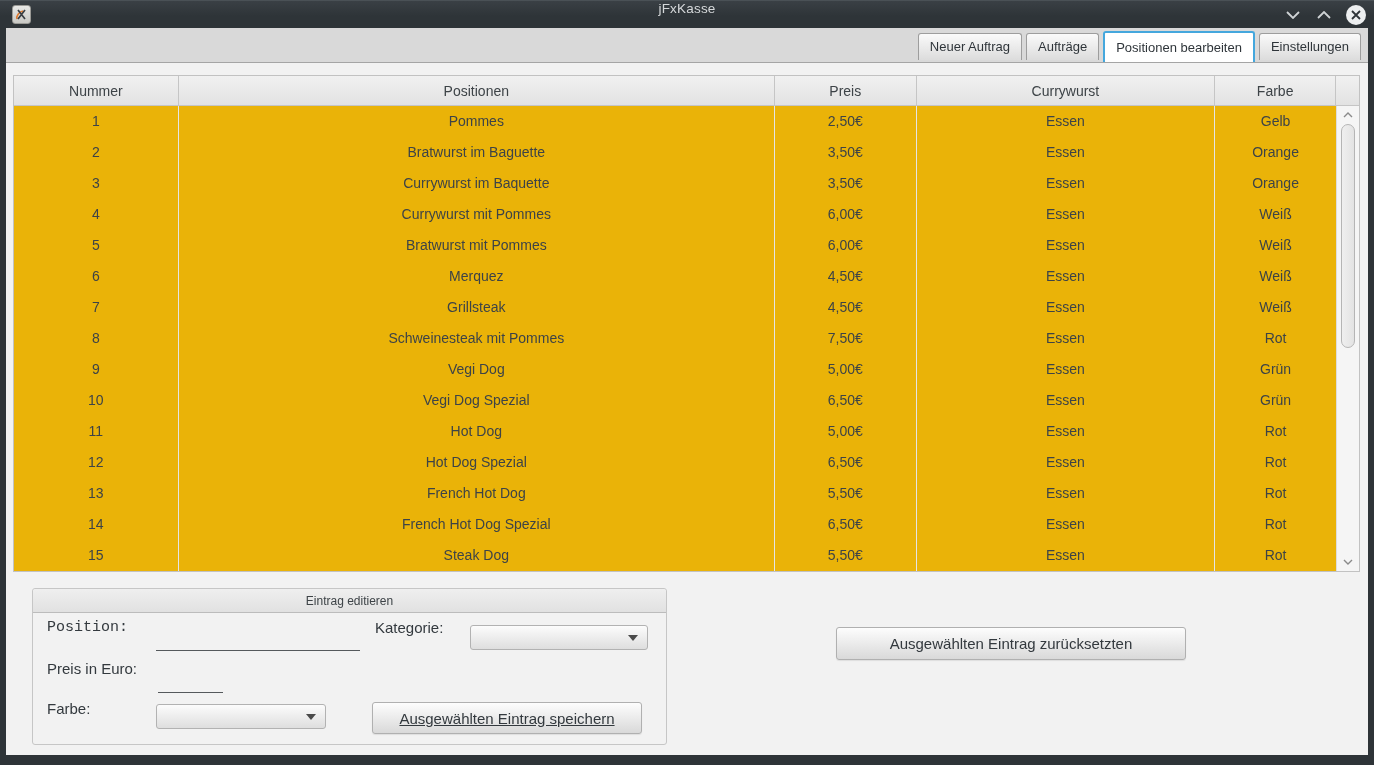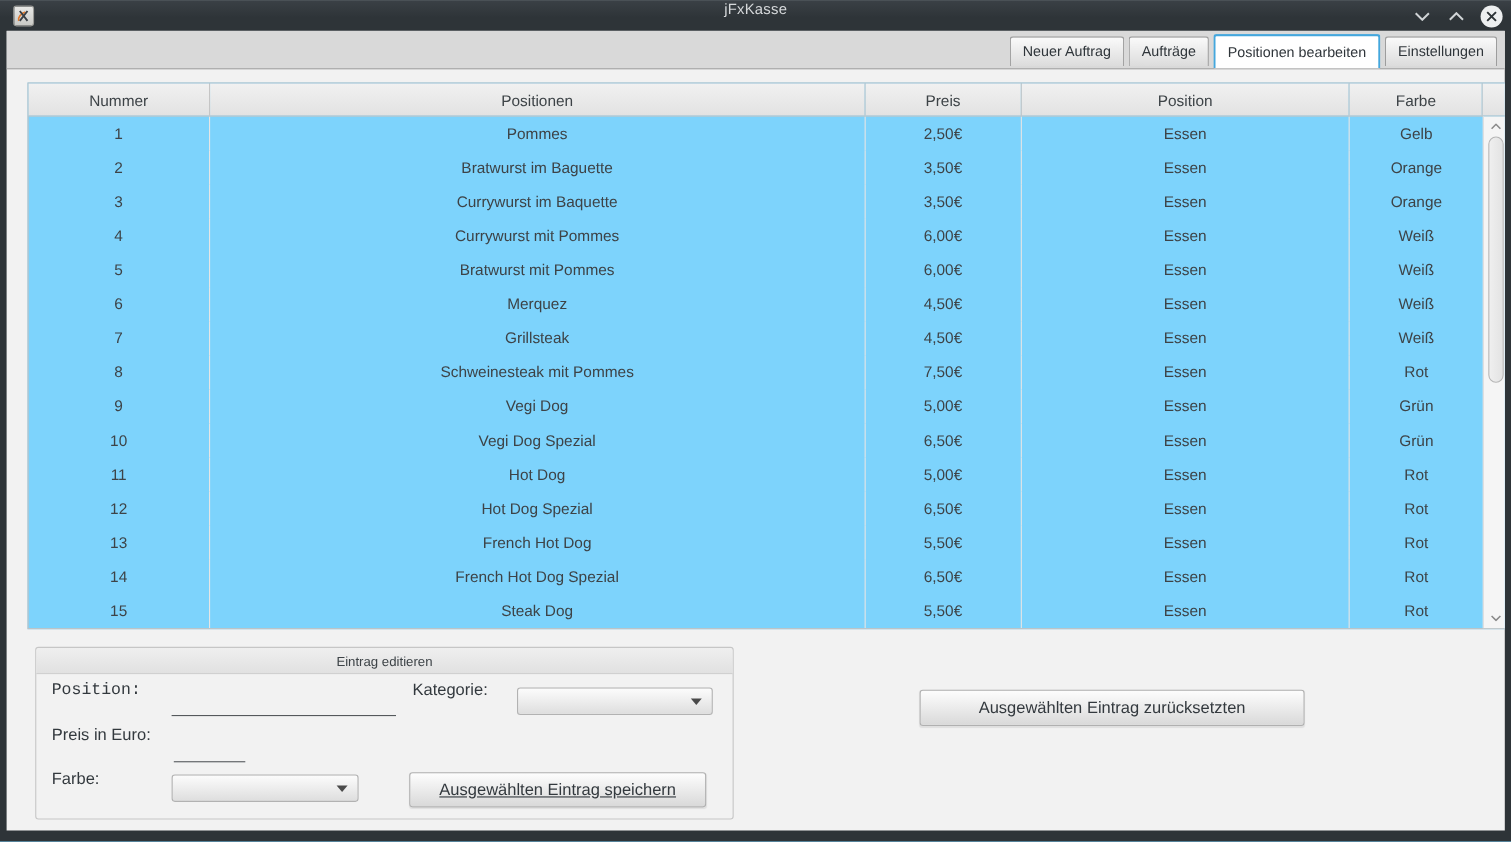--- a/index.html
+++ b/index.html
@@ -55,22 +55,22 @@
     position:relative; bottom:-1px;
   }
   .tab.selected{
     height:31px; background:#ffffff;
     border:2px solid #44a7dd; border-bottom:none;
     bottom:-1px; z-index:2;
   }
 
   
   .table{
-    position:absolute; left:19px; top:47px; width:1347px; height:497px;
-    background:#7dd3fc; border:1px solid #c2c2c2;
+    position:absolute; left:7px; top:47px; width:1347px; height:497px;
+    background:#eab308; border:1px solid #c2c2c2;
   }
   .thead{ display:flex; height:30px; }
   .th{
     background:linear-gradient(#f1f1f1,#e2e2e2);
     border-right:1px solid #c5c5c5; border-bottom:1px solid #c5c5c5;
     font-size:14px; color:#3d4347;
     display:flex; align-items:center; justify-content:center;
     cursor:pointer;
   }
   .th.filler{ border-right:none; }
@@ -177,21 +177,21 @@
       <div class="tab">Aufträge</div>
       <div class="tab selected">Positionen bearbeiten</div>
       <div class="tab">Einstellungen</div>
     </div>
 
   <div class="table">
     <div class="thead">
         <div class="th c0">Nummer</div>
         <div class="th c1">Positionen</div>
         <div class="th c2">Preis</div>
-        <div class="th c3">Position</div>
+        <div class="th c3">Currywurst</div>
         <div class="th c4">Farbe</div>
         <div class="th filler"></div>
       </div>
     <div class="tbody">
         <div class="tr">
           <div class="td c0">1</div>
           <div class="td c1">Pommes</div>
           <div class="td c2">2,50€</div>
           <div class="td c3">Essen</div>
           <div class="td c4">Gelb</div>

